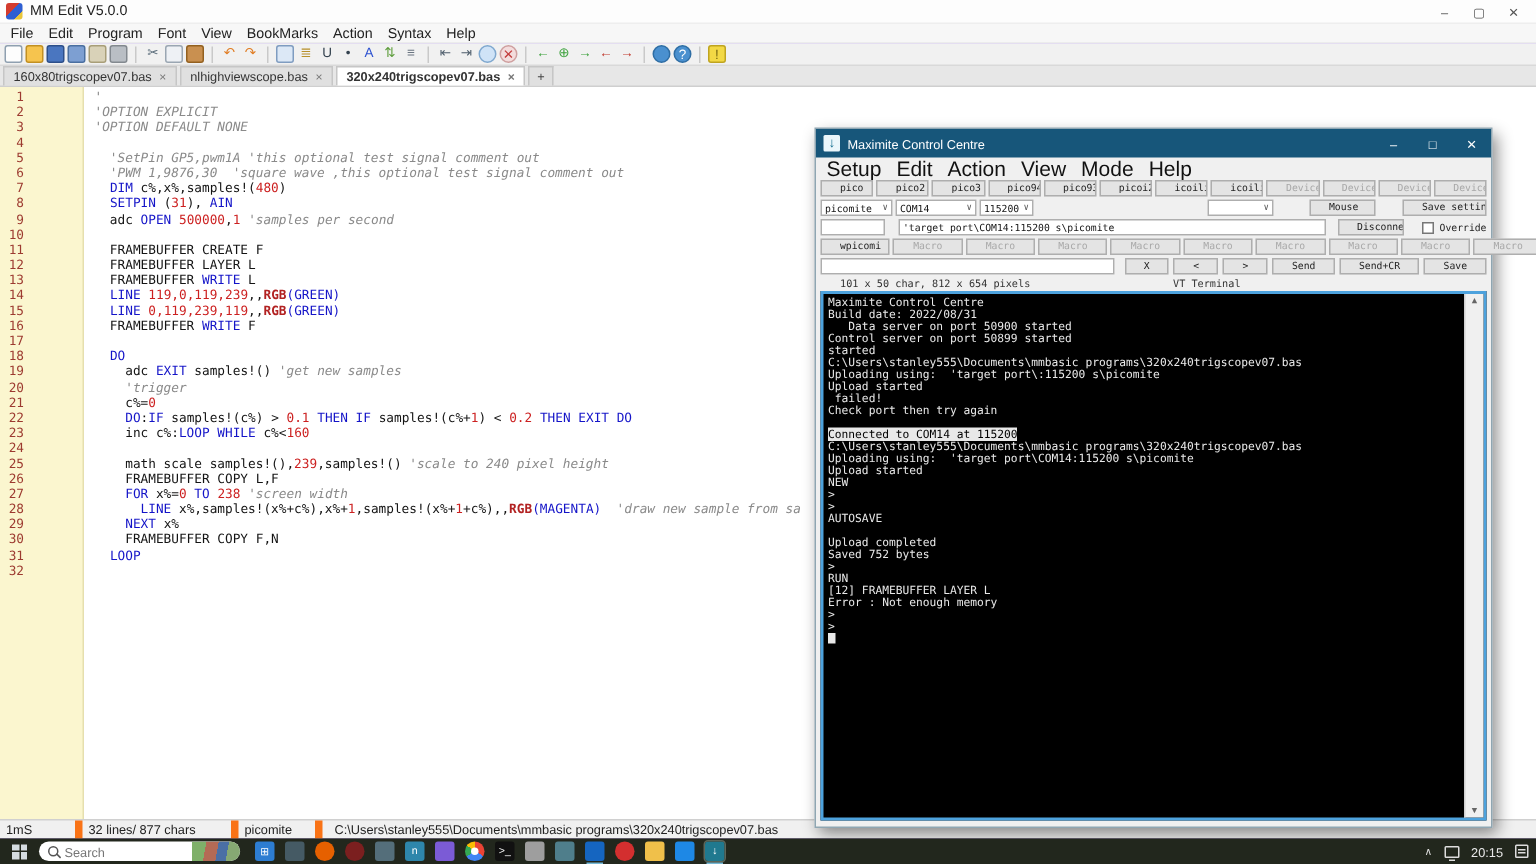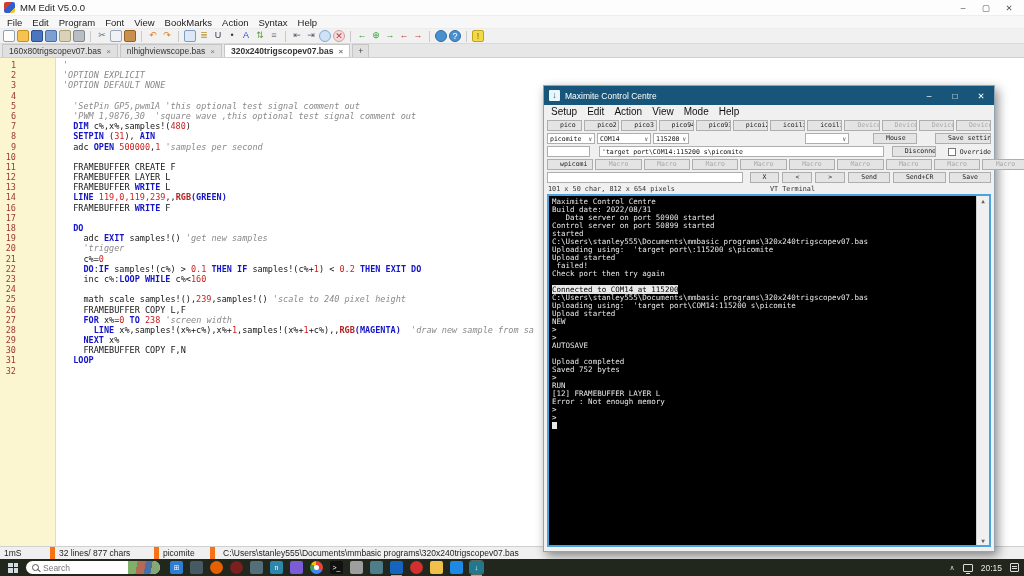--- a/index.html
+++ b/index.html
@@ -22,47 +22,47 @@
   .tab.active{background:#fff;font-weight:bold}
   .tab .tx{color:#777;font-size:8px}
   .tab.plus{padding:0 5px;color:#444}
   .ecode{position:absolute;top:58px;left:0;right:0;bottom:13px;background:#fff;overflow:hidden;font-family:"DejaVu Sans Mono",monospace;font-size:8.5px;line-height:10.2px}
   .gutter{position:absolute;left:0;top:0;bottom:0;width:56px;background:#fbf6cf;border-right:1px solid #e6dfae}
   .codelines{position:relative;padding-top:2px}
   .cl{display:flex;height:10.2px}
   .ln{width:16px;flex:none;text-align:right;color:#9c3a30}
   .ct{padding-left:47px;white-space:pre}
   .tk-c{color:#8a8a8a;font-style:italic}
-  .tk-k{color:#1414c8;font-weight:bold}
+  .tk-k{color:#1414c8;font-weight:normal}
   .tk-n{color:#cc2020}
   .tk-p{color:#141414}
   .tk-r{color:#b22222;font-weight:bold}
   .estatus{position:absolute;left:0;right:0;bottom:0;height:13px;background:#f0f0f0;border-top:1px solid #d0d0d0;display:flex;align-items:center;font-size:8.5px;color:#222}
   .ss{height:100%;display:flex;align-items:center;border-right:5px solid #f97316;padding-left:4px;white-space:nowrap;overflow:hidden}
   .s1{width:55px}.s2{width:104px}.s3{width:56px}.s4{flex:1;border-right:none;padding-left:8px}
 
   
   #mcc{position:absolute;left:543px;top:85px;width:452px;height:467px;background:#f0f0f0;border:1px solid #8fa6b2;box-shadow:3px 4px 10px rgba(0,0,0,.45);font-family:"DejaVu Sans Mono",monospace}
   .mtitle{height:19px;background:#17567a;color:#fff;display:flex;align-items:center;gap:5px;padding-left:5px;font-size:8.5px;font-family:"Liberation Sans",sans-serif}
   .micon{width:11px;height:11px;background:#eaf6fb;color:#0d6a8c;font-size:9px;line-height:11px;text-align:center;border-radius:1px;font-weight:bold}
   .mwc{margin-left:auto;display:flex;height:100%}
   .mwc span{width:26px;height:100%;display:flex;align-items:center;justify-content:center;font-size:8.5px;color:#fff}
-  .mmenu{height:13px;display:flex;align-items:center;font-size:10px;color:#111;padding-left:2px;font-family:"Liberation Sans",sans-serif}
+  .mmenu{height:13px;display:flex;align-items:center;font-size:14px;color:#111;padding-left:2px;font-family:"Liberation Sans",sans-serif}
   .mmenu .mi{padding:0 5px}
   .mrow{display:flex;align-items:center;margin:2px 3px 0;gap:2px}
   .mbtn{background:#e4e4e4;border:1px solid #aeaeae;height:11px;font-size:6.5px;line-height:9px;color:#222;text-align:center;padding:0 12px;font-family:"DejaVu Sans Mono",monospace;white-space:nowrap;overflow:hidden}
   .mbtn.dis{color:#a8a8a8}
   .f1{flex:1}
   .msel{background:#fff;border:1px solid #aeaeae;height:11px;display:flex;align-items:center;font-size:6.5px;padding:0 2px;color:#111;white-space:nowrap;overflow:hidden}
   .msel::after{content:"∨";margin-left:auto;font-size:6px;color:#555;padding-left:2px}
   .minput{background:#fff;border:1px solid #aeaeae;height:11px;font-size:6.5px;font-family:"DejaVu Sans Mono",monospace;color:#111;padding:0 2px}
   .sp{flex:1}
   .cb{width:8px;height:8px;background:#fff;border:1px solid #777;flex:none}
   .cblbl{font-size:6.5px;color:#222;margin-left:2px}
-  .mstatus{display:flex;margin:2px 4px 0;font-size:6.8px;color:#333}
+  .mstatus{display:flex;margin:2px 16px 0;font-size:6.8px;color:#333}
   .mstatus .l{width:222px;white-space:pre}
   .mterm{position:absolute;left:3px;right:3px;top:108px;bottom:4px;background:#000;border:2px solid #4da2dd}
   .tlines{position:absolute;left:3px;top:2px;right:15px;bottom:2px;font-size:7.5px;line-height:8px;color:#e8e8e8;white-space:pre;overflow:hidden}
   .tl{height:8px}
   .tl.hl span{background:#e8e8e8;color:#000}
   .tcur{display:inline-block;width:5px;height:7px;background:#e8e8e8}
   .mscroll{position:absolute;right:0;top:0;bottom:0;width:13px;background:#f0f0f0;border-left:1px solid #d0d0d0;display:flex;flex-direction:column;justify-content:space-between;align-items:center;font-size:6px;color:#666;padding:1px 0}
 
   
   #taskbar{position:absolute;left:0;right:0;bottom:0;height:17px;background:#22271d;display:flex;align-items:center;color:#e8e8e8;z-index:50}
@@ -222,20 +222,24 @@
           </div>
           <div class="cl">
             <span class="ln">13</span>
             <span class="ct"><span class="tk-p">  FRAMEBUFFER </span><span class="tk-k">WRITE</span><span class="tk-p"> L</span></span>
           </div>
           <div class="cl">
             <span class="ln">14</span>
             <span class="ct"><span class="tk-p">  </span><span class="tk-k">LINE</span><span class="tk-p"> </span><span class="tk-n">119,0,119,239</span><span class="tk-p">,,</span><span class="tk-r">RGB</span><span class="tk-k">(GREEN)</span></span>
           </div>
           <div class="cl">
+            <span class="ln">15</span>
+            <span class="ct"><span class="tk-p">  </span><span class="tk-k">LINE</span><span class="tk-p"> </span><span class="tk-n">0,119,239,119</span><span class="tk-p">,,</span><span class="tk-r">RGB</span><span class="tk-k">(GREEN)</span></span>
+          </div>
+          <div class="cl">
             <span class="ln">16</span>
             <span class="ct"><span class="tk-p">  FRAMEBUFFER </span><span class="tk-k">WRITE</span><span class="tk-p"> F</span></span>
           </div>
           <div class="cl">
             <span class="ln">17</span>
             <span class="ct"></span>
           </div>
           <div class="cl">
             <span class="ln">18</span>
             <span class="ct"><span class="tk-p">  </span><span class="tk-k">DO</span></span>

